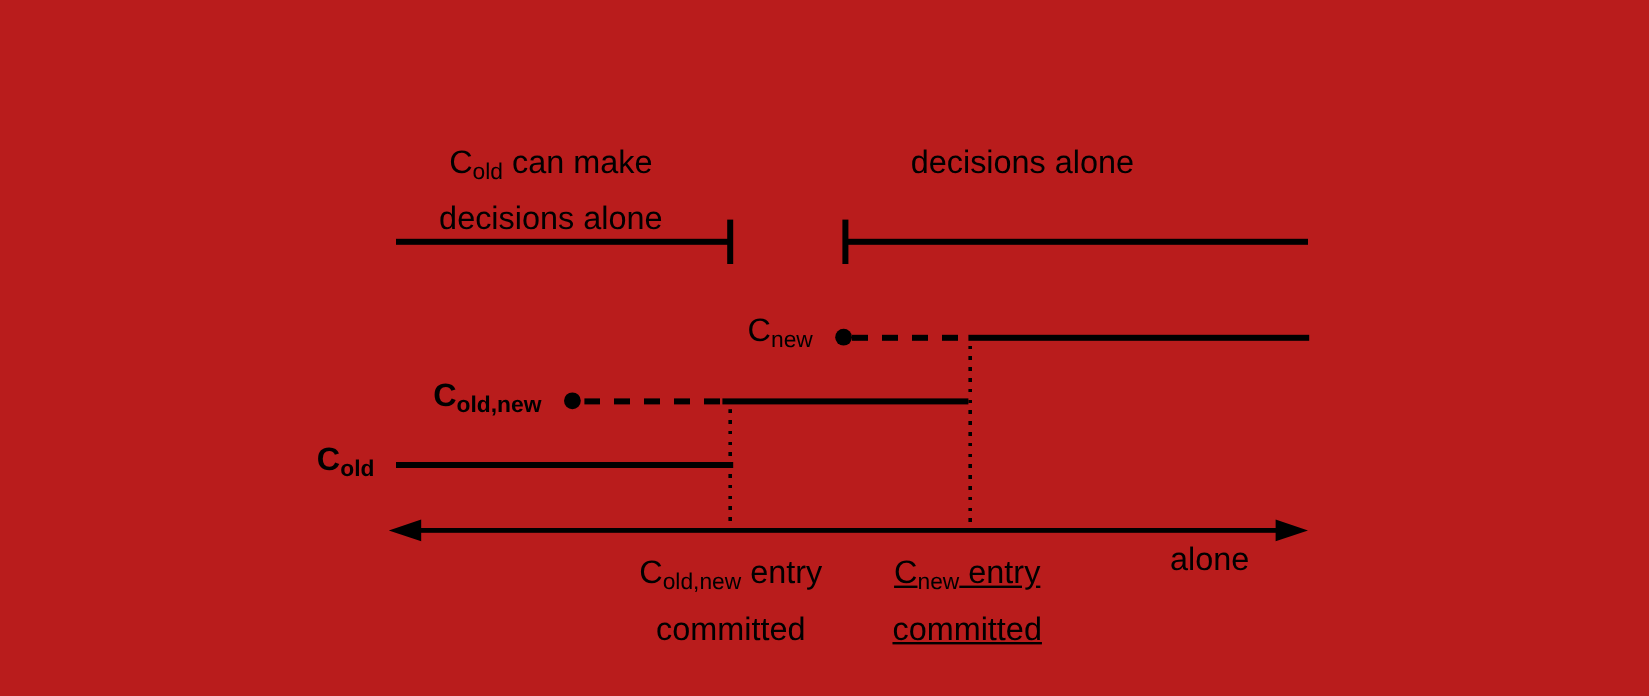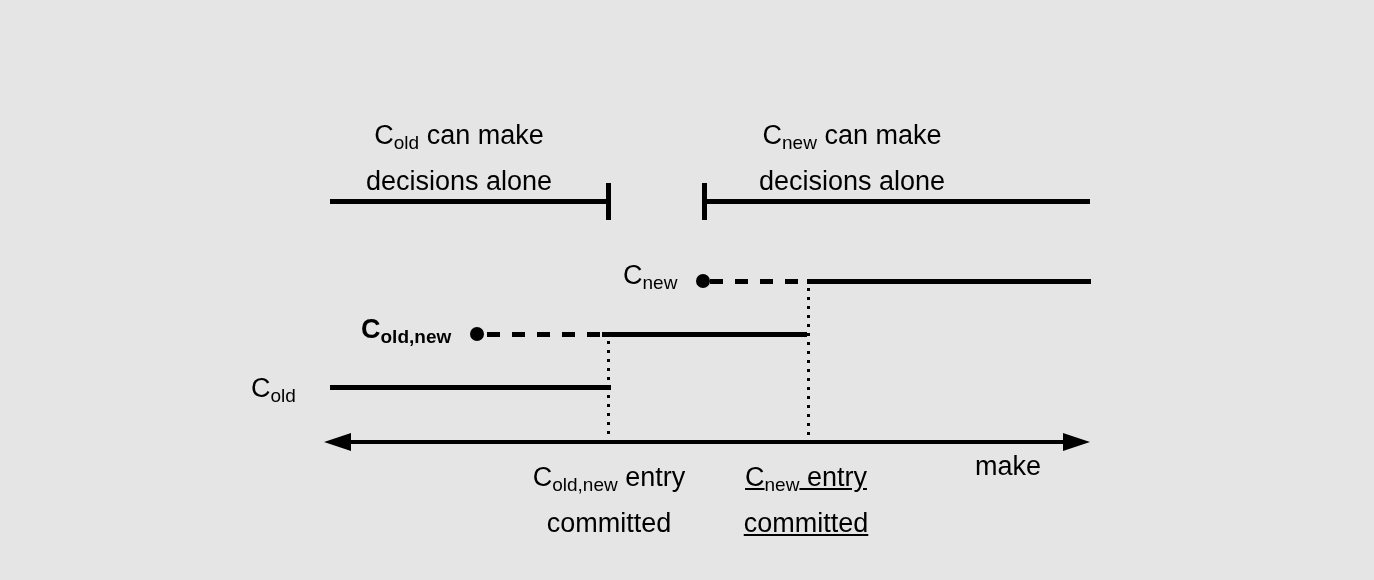--- a/index.html
+++ b/index.html
@@ -1,20 +1,20 @@
 <!DOCTYPE html>
 <html><head>
 <meta charset="utf-8">
 <style>
   html, body { margin: 0; padding: 0; background: #ffffff; }
   .canvas {
     position: relative;
     width: 1374px;
     height: 580px;
-    background: #e5e5e5;
+    background: #b91c1c;
     color: #000000;
     font-family: "Liberation Sans", sans-serif;
     overflow: hidden;
   }
   .label {
     position: absolute;
     font-size: 27px;
     line-height: 38px;
     white-space: nowrap;
     color: #000;
@@ -51,49 +51,48 @@
 <body>
 
 <div class="canvas">
 
   <div class="label center" style="left:459px; top:116px;">
     <div><span>C</span><span class="sub">old</span><span> can make</span></div>
     <div>decisions alone</div>
   </div>
 
   <div class="label center" style="left:852px; top:116px;">
-    <div><span>C</span><span class="sub">new</span><span> can make</span></div>
     <div>decisions alone</div>
   </div>
 
   <div class="hline" style="left:330px; top:199px; width:279px;"></div>
   <div class="tick" style="left:606px; top:183px;"></div>
   <div class="tick" style="left:702px; top:183px;"></div>
   <div class="hline" style="left:704px; top:199px; width:386px;"></div>
 
   <div class="label" style="left:623px; top:262px; line-height:27px;"><span>C</span><span class="sub">new</span></div>
   <div class="dot" style="left:696px; top:274px;"></div>
   <div class="dashline" style="left:710px; top:279px; width:97px;"></div>
   <div class="hline" style="left:807px; top:279px; width:284px;"></div>
 
   <div class="label" style="left:361px; top:316px; line-height:27px;font-weight:bold;"><span>C</span><span class="sub">old,new</span></div>
   <div class="dot" style="left:470px; top:327px;"></div>
   <div class="dashline" style="left:487px; top:332px; width:115px;"></div>
   <div class="hline" style="left:602px; top:332px; width:205px;"></div>
 
-  <div class="label" style="left:251px; top:369px; line-height:38px;"><span>C</span><span class="sub">old</span></div>
+  <div class="label" style="left:264px; top:369px; line-height:28px;font-weight:bold;"><span>C</span><span class="sub">old</span></div>
   <div class="hline" style="left:330px; top:385px; width:281px;"></div>
 
   <div class="dotline" style="left:607px; top:341px; height:95px;"></div>
   <div class="dotline" style="left:807px; top:288px; height:148px;"></div>
 
   <div class="arrowhead left" style="left:324px; top:433px;"></div>
   <div class="axisline" style="left:344px; top:440px; width:724px;"></div>
   <div class="arrowhead right" style="left:1063px; top:433px;"></div>
-  <div class="label" style="left:975px; top:453px; line-height:27px;">make</div>
+  <div class="label" style="left:975px; top:453px; line-height:27px;">alone</div>
 
   <div class="label center" style="left:609px; top:458px;">
     <div><span>C</span><span class="sub">old,new</span><span> entry</span></div>
     <div>committed</div>
   </div>
 
   <div class="label center" style="left:806px; top:458px;text-decoration:underline;">
     <div><span>C</span><span class="sub">new</span><span> entry</span></div>
     <div>committed</div>
   </div>

